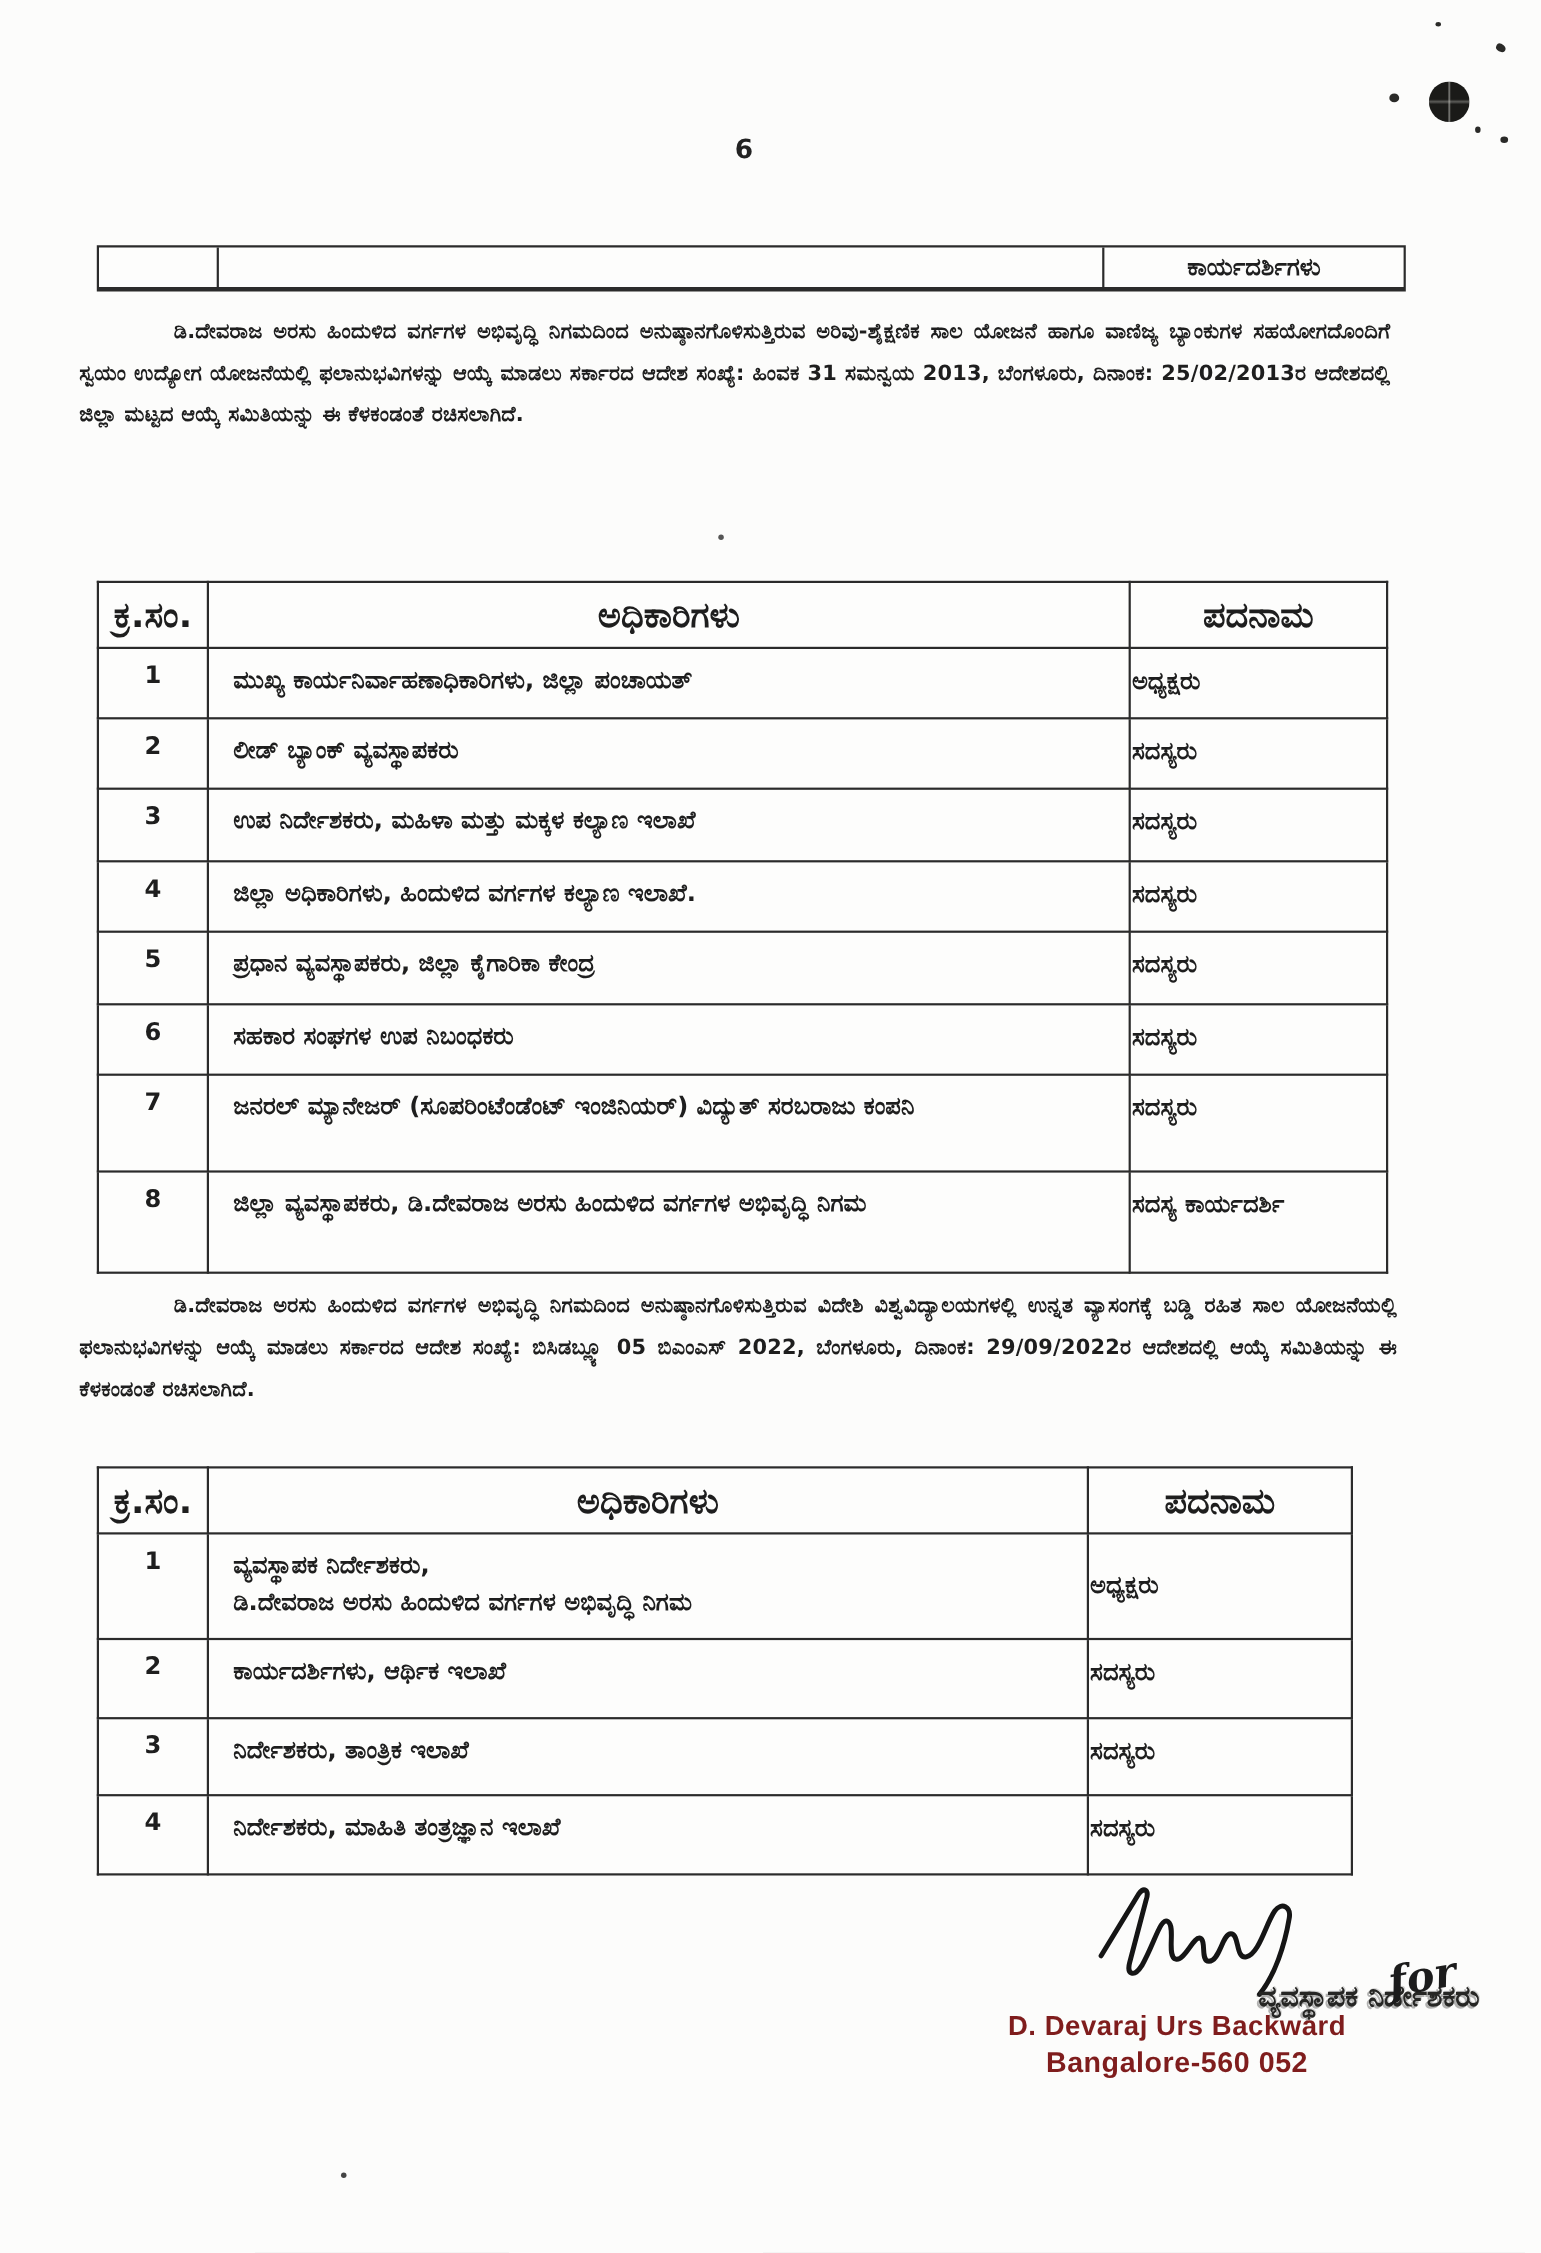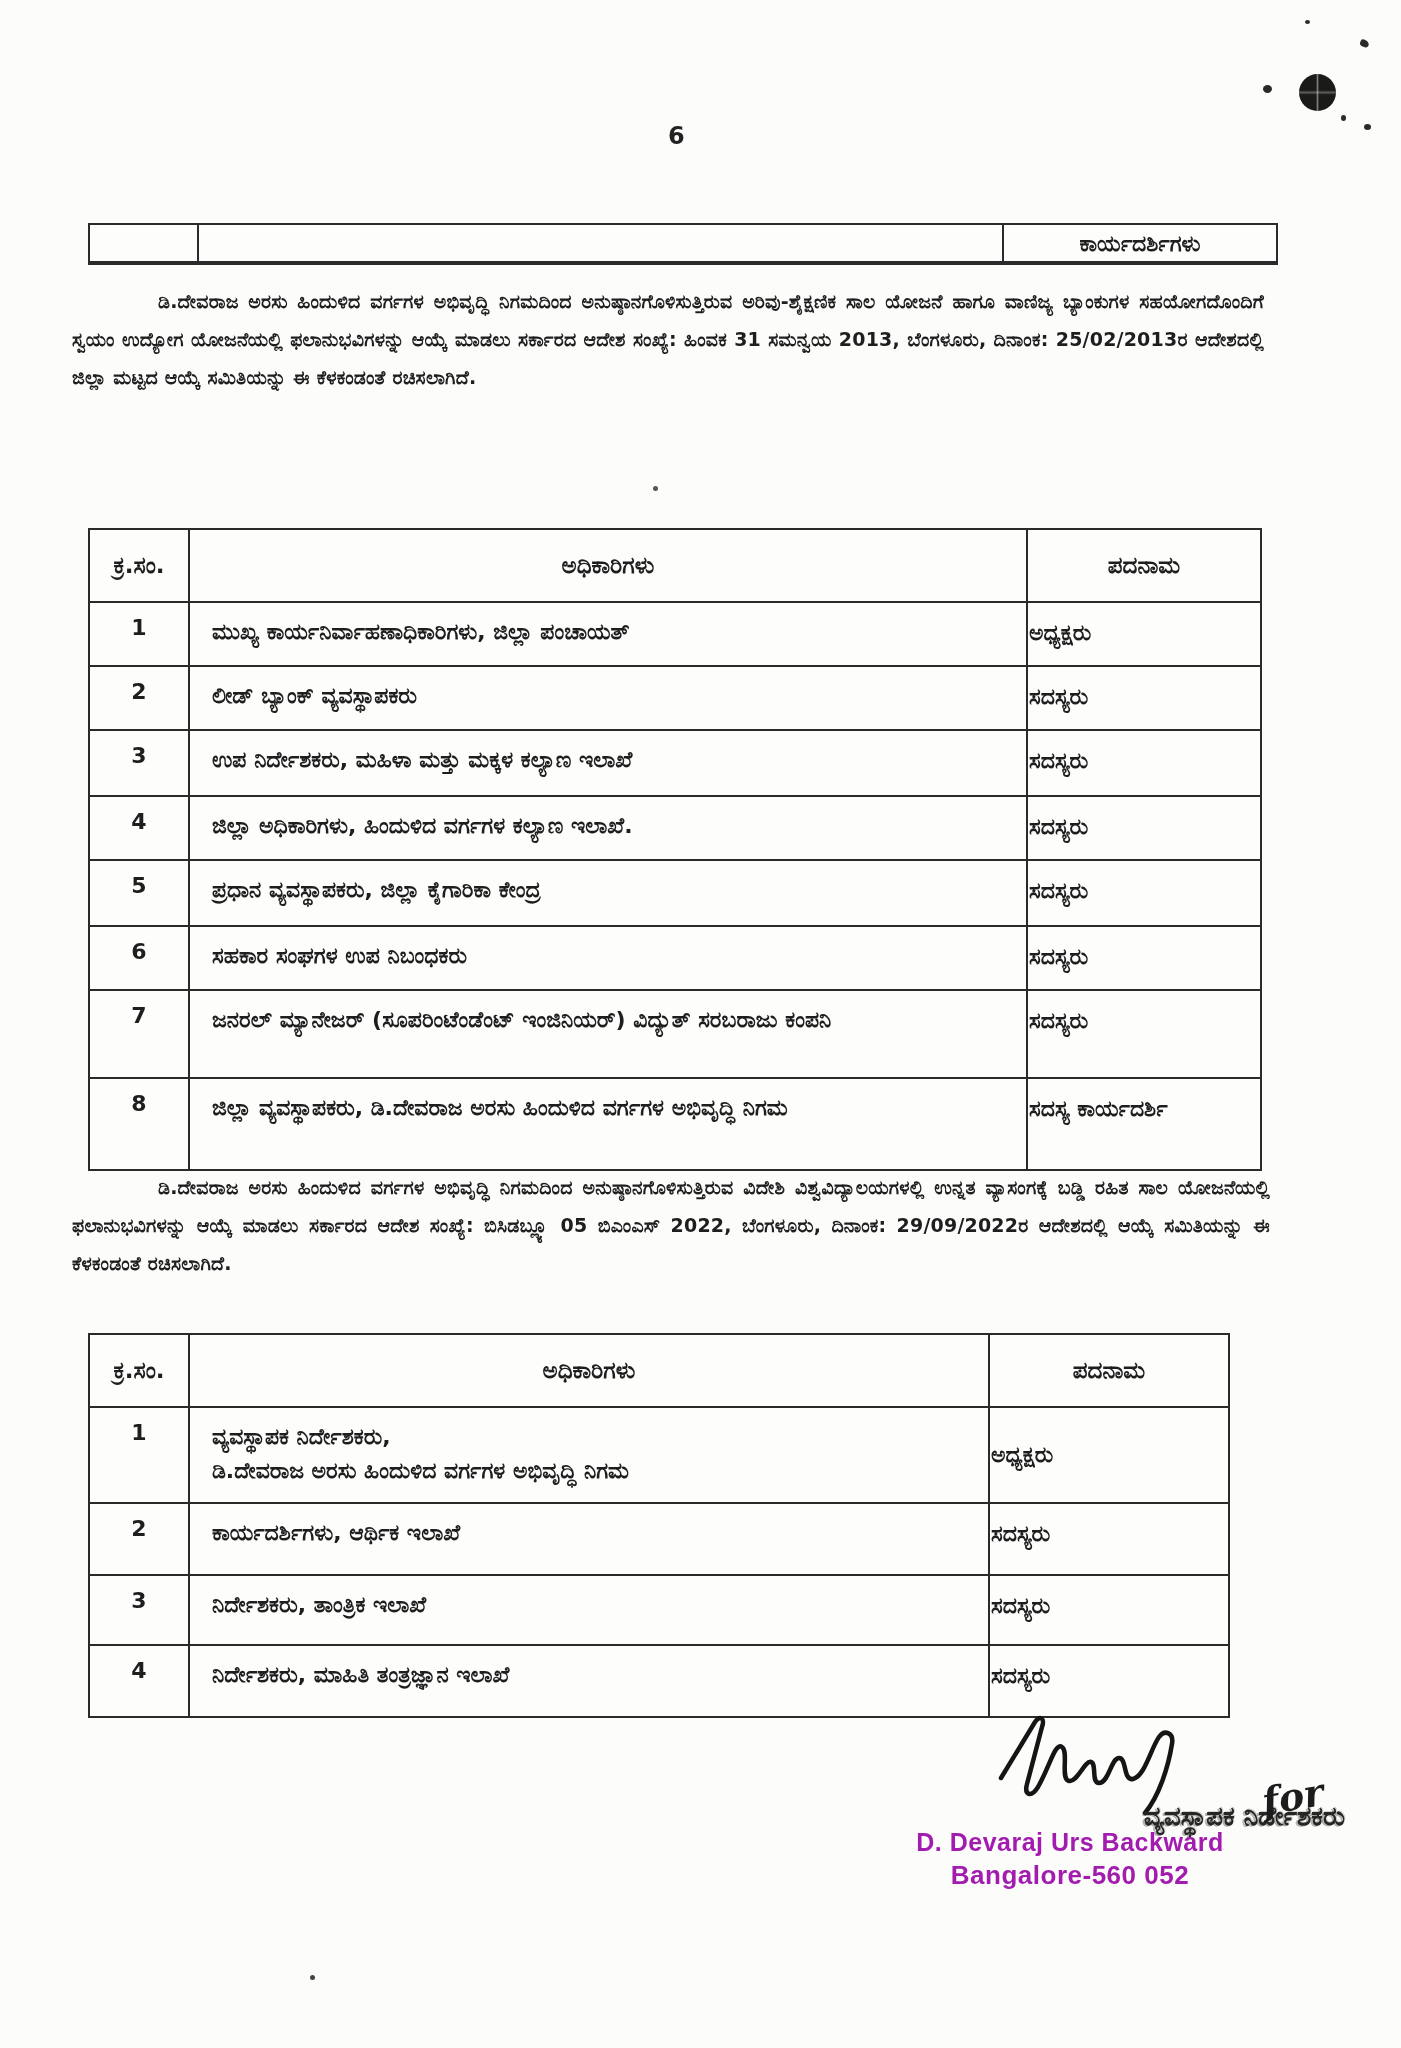--- a/index.html
+++ b/index.html
@@ -62,21 +62,21 @@
     border-collapse:collapse;table-layout:fixed;
     background:#fdfdfc;
   }
   table.doc.t1{top:528px;width:1172px;}
   table.doc.t2{top:1333px;width:1140px;}
   table.doc td,table.doc th{
     border:2px solid #2b2b2b;
     font-size:22px;font-weight:bold;color:#1e1e1e;
     vertical-align:top;box-sizing:border-box;
   }
-  table.doc th{font-size:23px;text-align:center;padding:22px 6px;margin-left:45px;}
+  table.doc th{font-size:32px;text-align:center;padding:10px 6px;margin-left:45px;}
   td.num{text-align:center;padding-top:12px;}
   td.officer{padding:12px 14px 8px 22px;white-space:pre-line;line-height:34px;}
   td.role{text-align:left;padding-top:14px;line-height:32px;}
   
   .signature{position:absolute;left:700px;top:1700px;width:600px;}
   .sig-scribble{position:absolute;left:295px;top:6px;}
   .sig-designation{
     position:absolute;left:0;top:101px;width:100%;
     text-align:right;transform:translateX(45px);
     font-size:26px;font-weight:bold;color:#262624;
@@ -85,21 +85,21 @@
   }
   .sig-for{
     position:absolute;left:562px;top:74px;
     font-family:"DejaVu Serif", serif;font-style:italic;font-weight:bold;
     font-size:38px;color:#1c1c1c;transform:rotate(-10deg);
   }
   .stamp{
     position:absolute;left:0;top:126px;width:100%;
     text-align:center;transform:translateX(70px);
     font-family:"Liberation Sans", sans-serif;
-    color:#a21caf;filter:blur(.4px);letter-spacing:.5px;
+    color:#7f1d1d;filter:blur(.4px);letter-spacing:.5px;
   }
   .stamp .line{font-weight:bold;}
   .stamp .l1{font-size:25px;line-height:32px;}
   .stamp .l2{font-size:25px;line-height:32px;}
   .stamp .l3{font-size:26px;line-height:34px;}
 </style>
 </head>
 <body>
 
 <div class="page">

